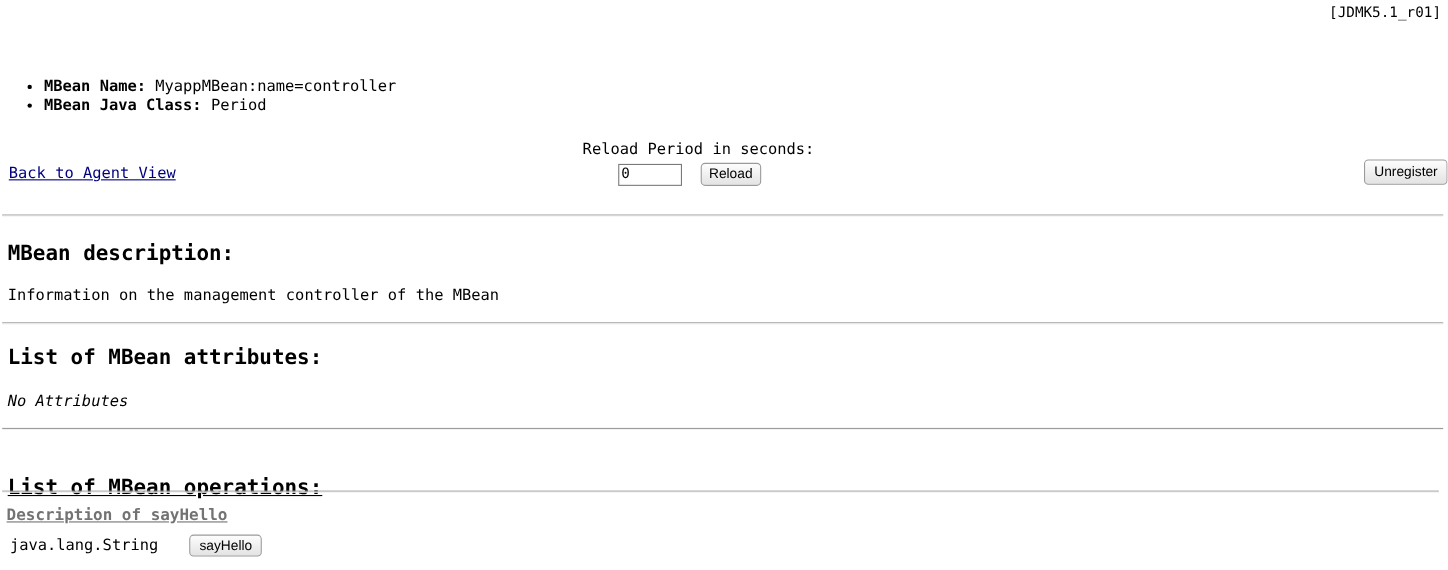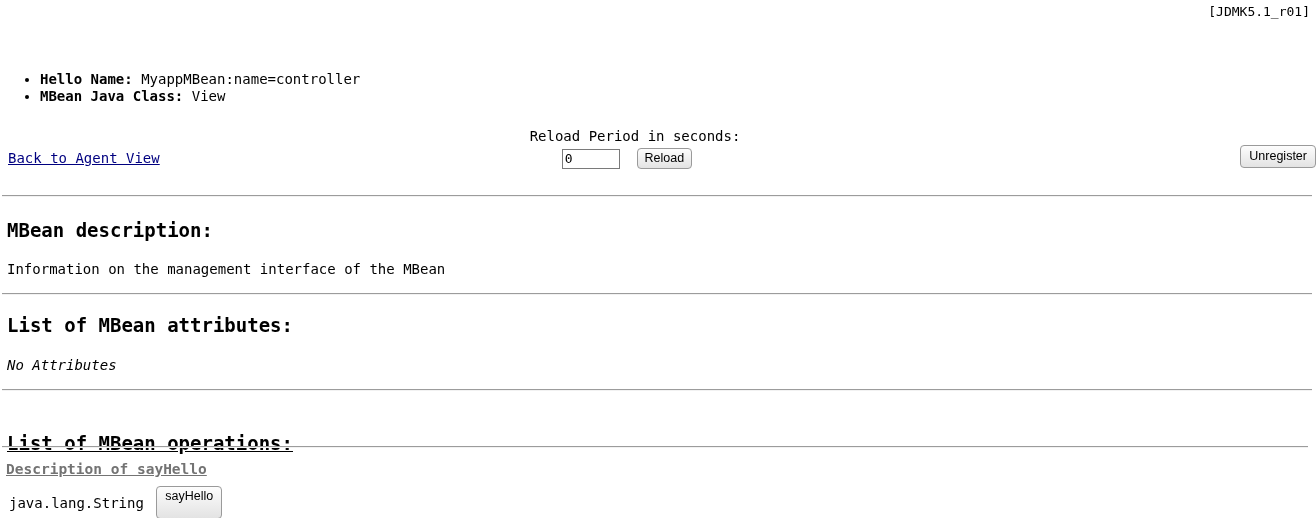--- a/index.html
+++ b/index.html
@@ -180,39 +180,39 @@
   .op-row {
     position: absolute;
     left: 9px;
     font-size: 14px;
     white-space: nowrap;
   }
   .op-row .op-type {
     vertical-align: middle;
   }
   button.btn.op-btn {
-    margin-left: 4px;
-    padding: 2px 8px 15px 8px;
+    margin-left: 20px;
+    padding: 2px 8px 2px 8px;
   }
 </style>
 </head>
 <body>
 
 <div class="header-row">
   <div class="version-tag">[JDMK5.1_r01]</div>
 </div>
 
 <ul class="info-list">
   <li>
-    <span class="lbl">Hello Name:</span>
+    <span class="lbl">MBean Name:</span>
     <span class="val">MyappMBean:name=controller</span>
   </li>
   <li>
     <span class="lbl">MBean Java Class:</span>
-    <span class="val">View</span>
+    <span class="val">Period</span>
   </li>
 </ul>
 
 <div class="control-band">
 
   <a class="back-link" href="#">Back to Agent View</a>
 
   <div class="reload-block">
     <span class="reload-label">Reload Period in seconds:</span>
     <span class="reload-controls">
@@ -222,21 +222,21 @@
   </div>
 </div>
 
 <div class="unregister-wrap">
   <button class="btn unregister">Unregister</button>
 </div>
 
 <hr class="sep" style="top:195px;">
 
 <div class="section-heading" style="top:219px;">MBean description:</div>
-<div class="section-body" style="top:261px;">Information on the management interface of the MBean</div>
+<div class="section-body" style="top:261px;">Information on the management controller of the MBean</div>
 
 <hr class="sep" style="top:293px;">
 
 <div class="section-heading" style="top:314px;">List of MBean attributes:</div>
 <div class="section-body italic" style="top:357px;">No Attributes</div>
 
 <hr class="sep" style="top:389px;">
 
 <div class="section-heading" style="top:432px;text-decoration:underline;">List of MBean operations:</div>
 

